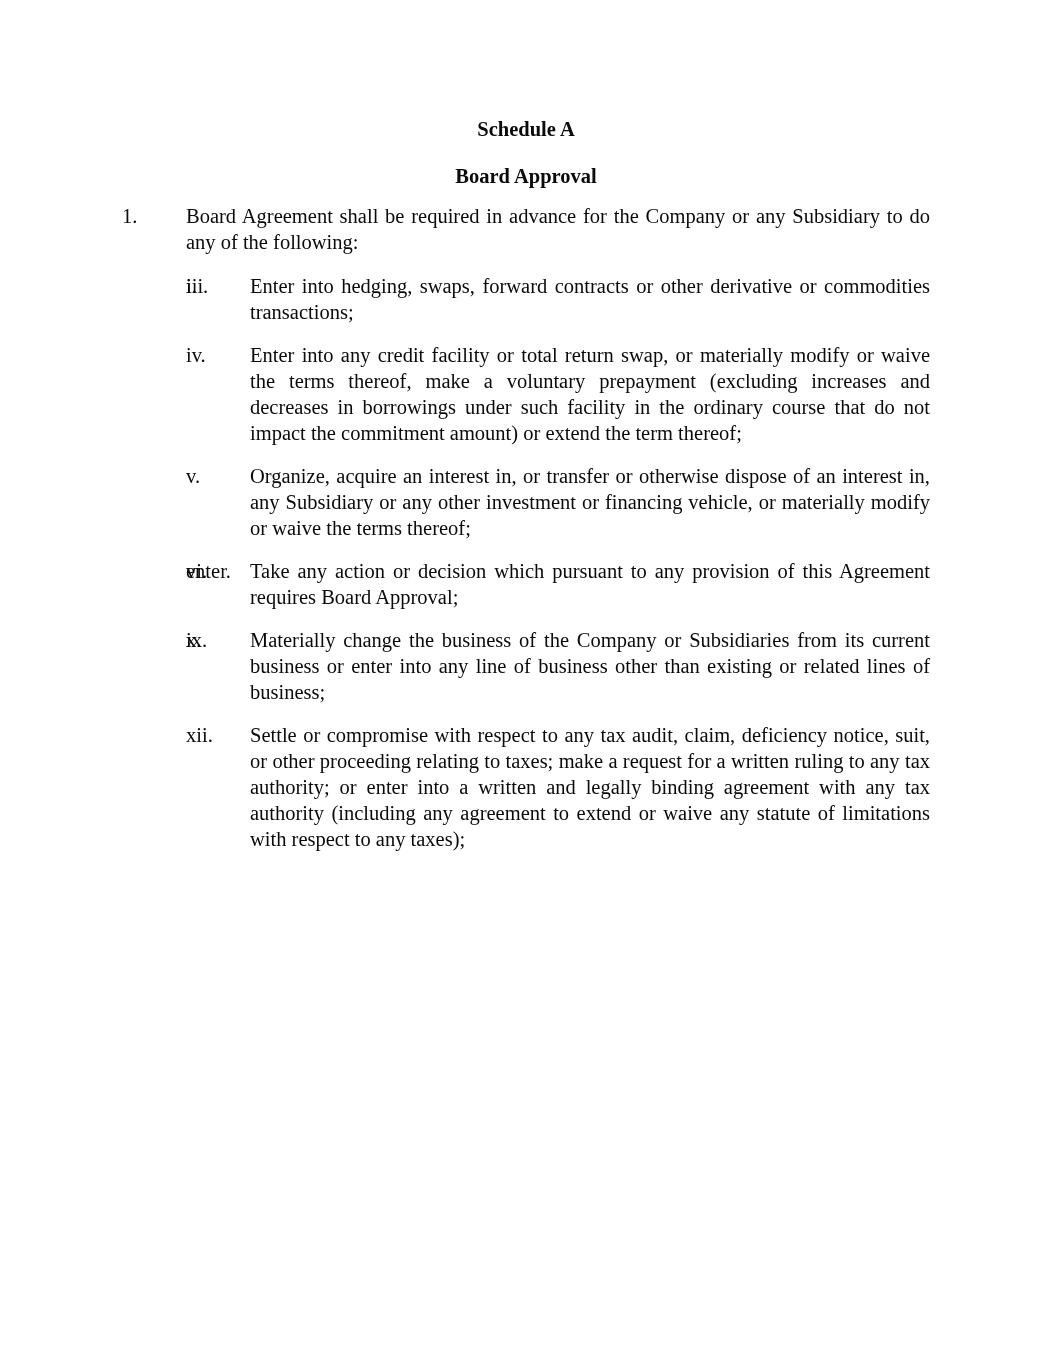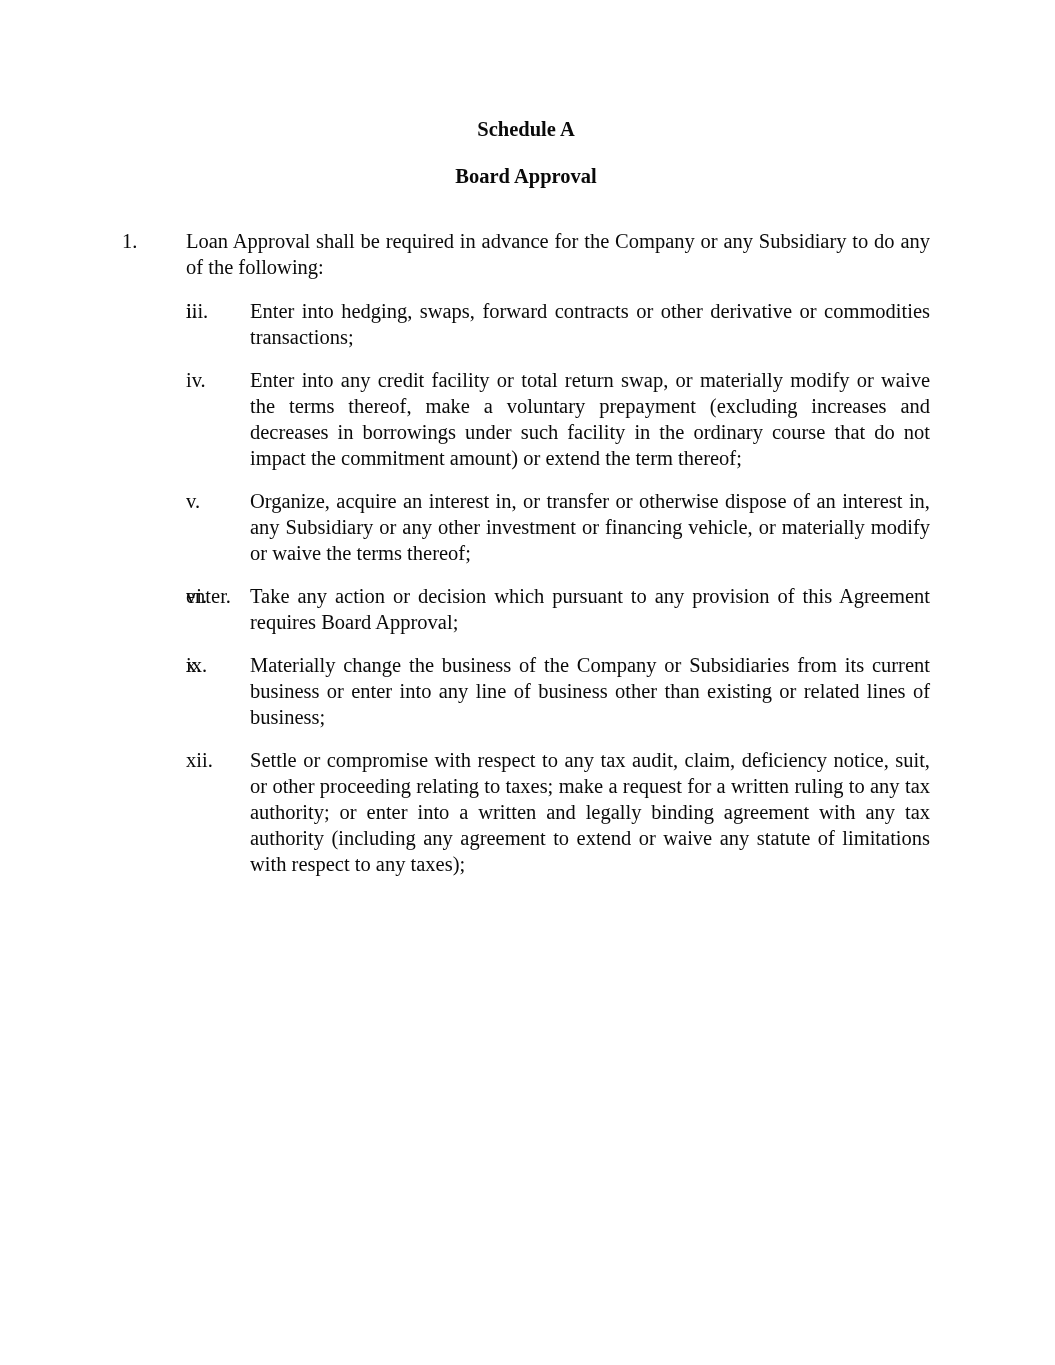--- a/index.html
+++ b/index.html
@@ -20,21 +20,21 @@
     padding: 116px 125px 40px 122px;
     overflow: hidden;
   }
   .doc-title, .doc-subtitle {
     text-align: center;
     font-weight: bold;
     font-size: 20.5px;
     margin: 0;
   }
   .doc-title { margin-bottom: 21px; }
-  .doc-subtitle { margin-bottom: 39px; }
+  .doc-subtitle { margin-bottom: 14px; }
 
   .item-level1 {
     position: relative;
     padding-left: 64px;
     margin-bottom: 18px;
   }
   .item-level1 > .marker {
     position: absolute;
     left: 0;
     top: 0;
@@ -63,21 +63,21 @@
 </style>
 </head>
 <body>
 
 <div class="page">
   <h1 class="doc-title">Schedule A</h1>
   <h2 class="doc-subtitle">Board Approval</h2>
 
   <div class="item-level1">
     <span class="marker">1.</span>
-    <div class="body">Loan Approval shall be required in advance for the Company or any Subsidiary to do any of the following:</div>
+    <div class="body">Board Agreement shall be required in advance for the Company or any Subsidiary to do any of the following:</div>
   </div>
 
   <ol class="roman-list" id="roman-list">
   <li class="roman-item">
     <span class="marker">i.</span>
   </li>
 
 
   <li class="roman-item">
     <span class="marker">iii.</span>

